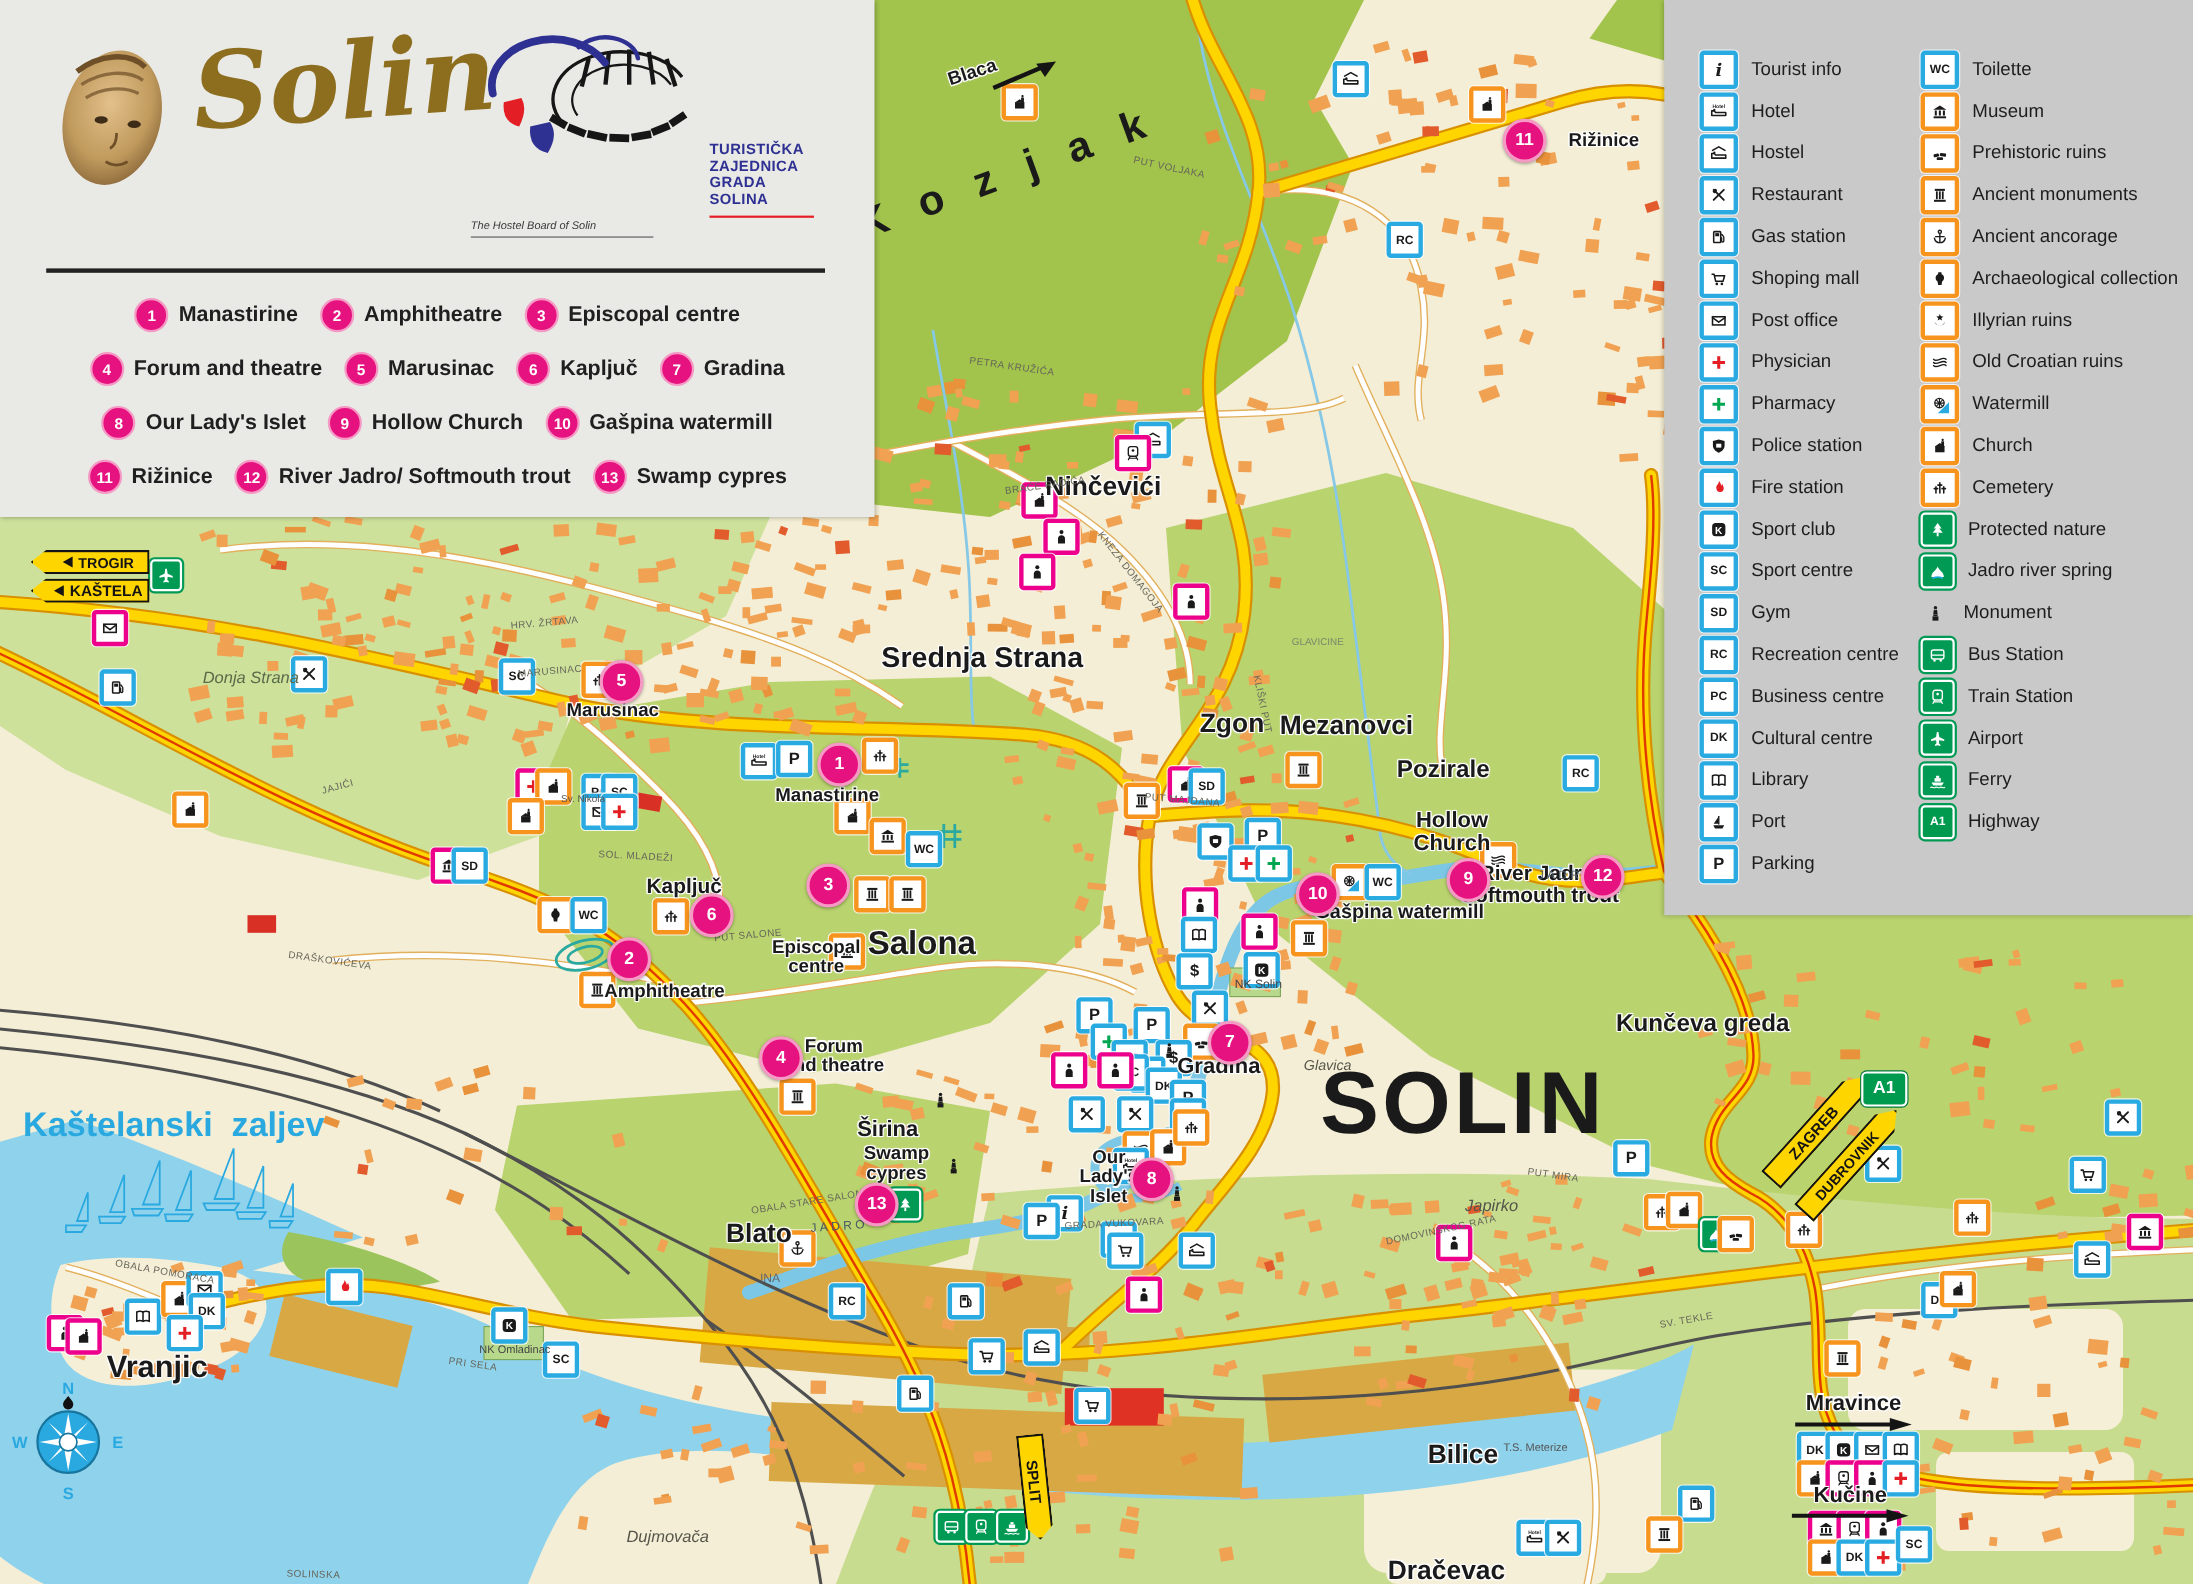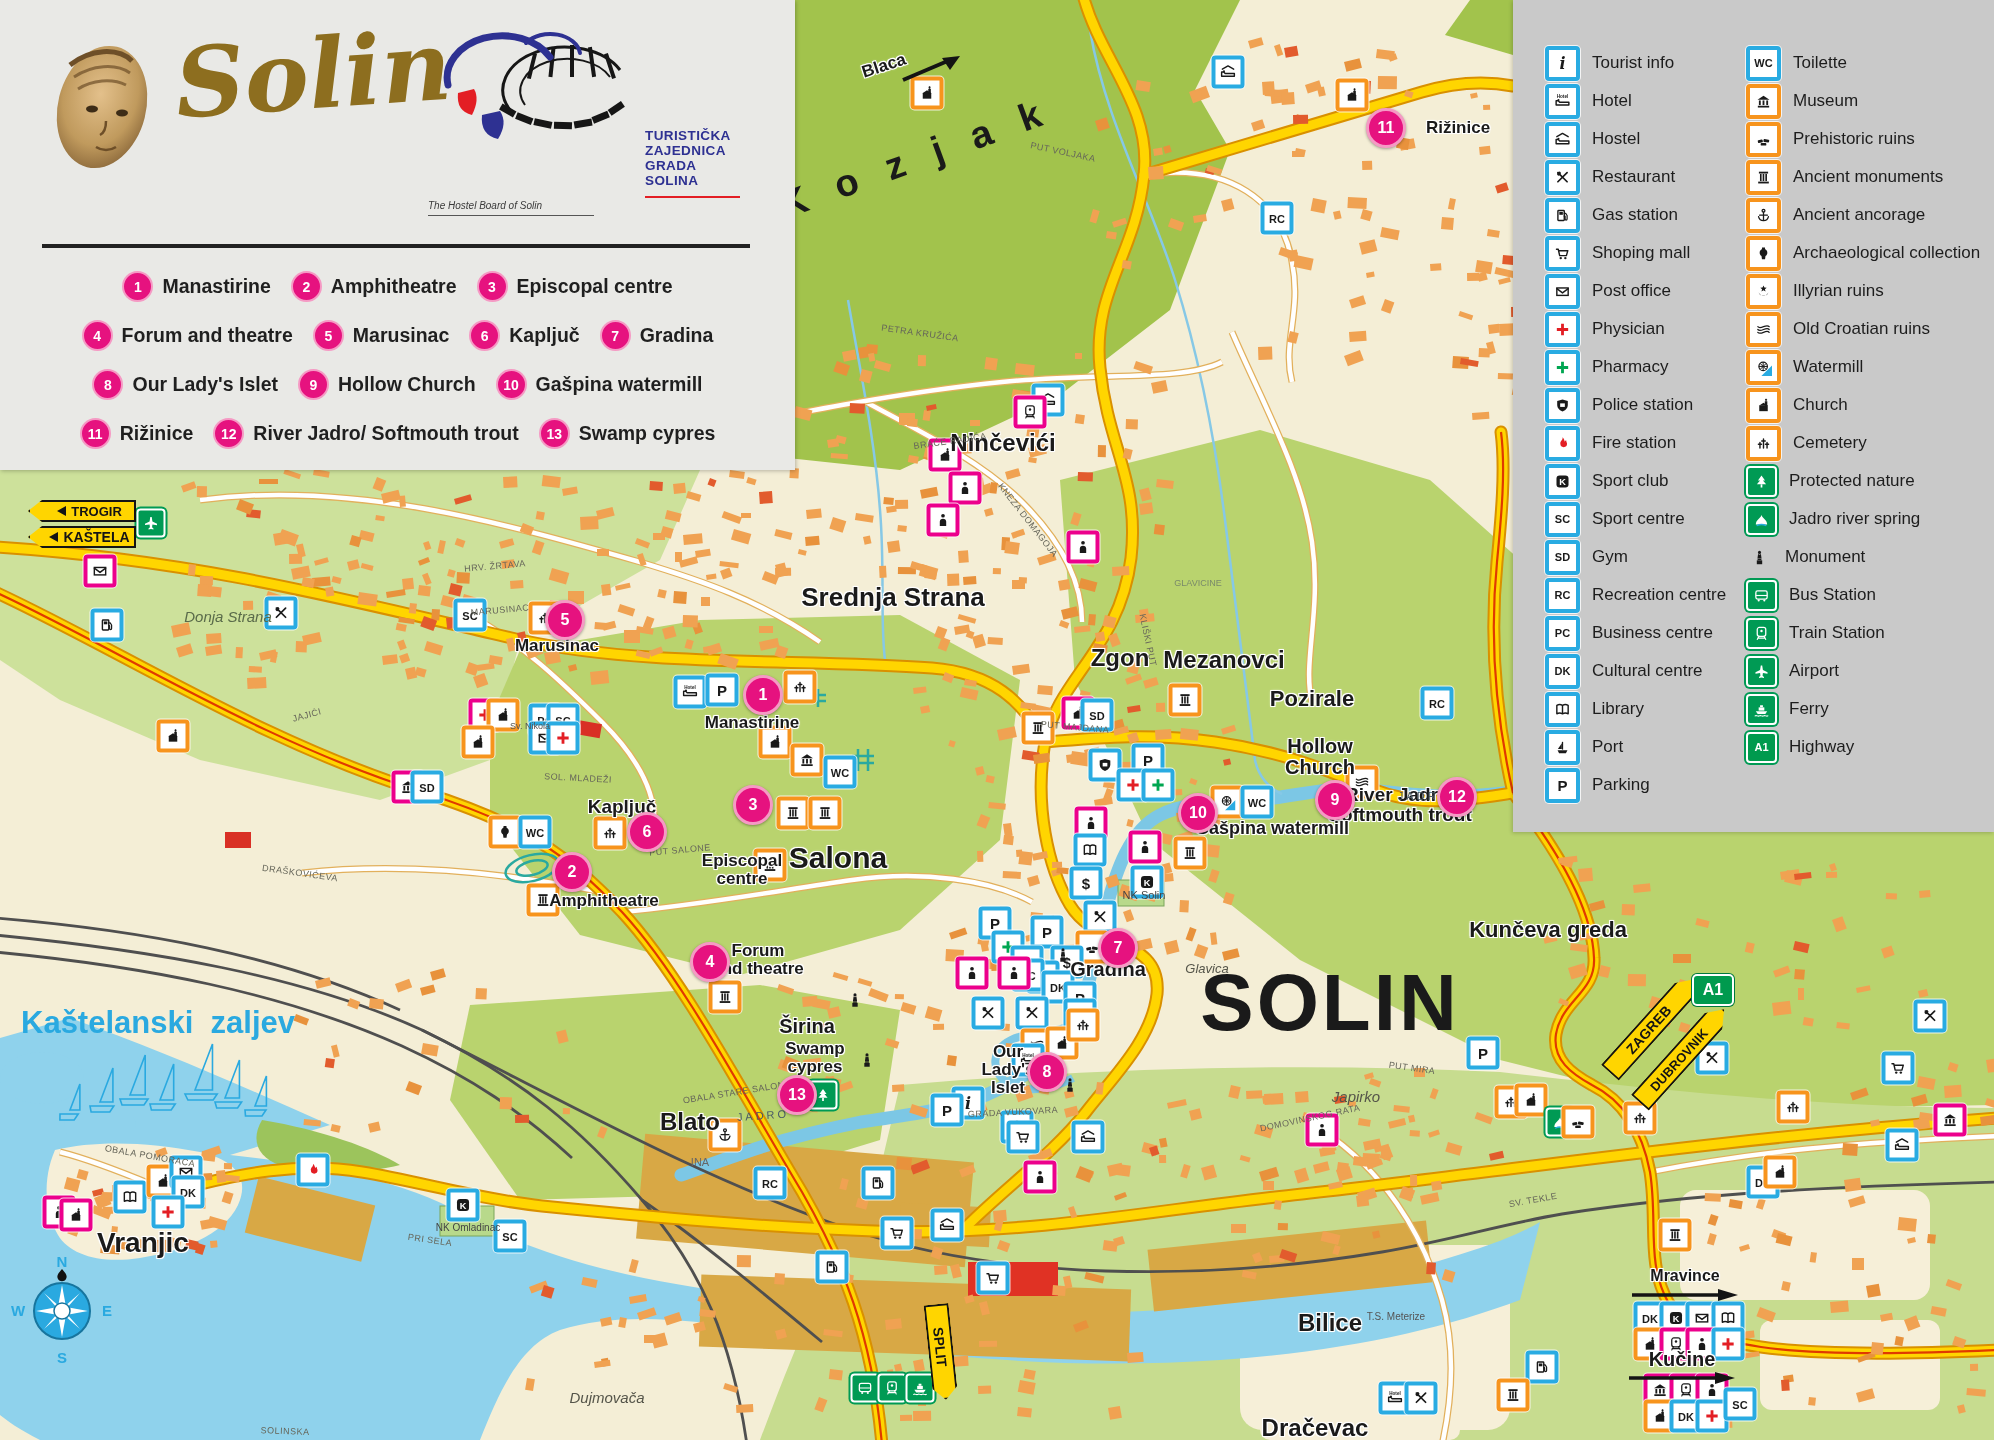--- a/index.html
+++ b/index.html
@@ -1806,21 +1806,21 @@
       <div class="ml" style="left: 1224px; top: 660px; font-size: 24px; transform: translate(-50%, -50%);">Mezanovci</div>
       <div class="ml" style="left: 1312px; top: 699px; font-size: 22px; transform: translate(-50%, -50%);">Pozirale</div>
       <div class="ml nohalo" style="left: 1330px; top: 1003px; font-size: 80px; color: rgb(26, 26, 26); letter-spacing: 3px; transform: translate(-50%, -50%);">SOLIN</div>
       <div class="ml" style="left: 1548px; top: 930px; font-size: 22px; transform: translate(-50%, -50%);">Kunčeva greda</div>
       <div class="ml nohalo" style="left: 158px; top: 1023px; font-size: 31px; color: rgb(42, 169, 224); transform: translate(-50%, -50%);">Kaštelanski  zaljev</div>
       <div class="ml" style="left: 143px; top: 1243px; font-size: 28px; transform: translate(-50%, -50%);">Vranjic</div>
       <div class="ml" style="left: 690px; top: 1122px; font-size: 24px; transform: translate(-50%, -50%);">Blato</div>
       <div class="ml" style="left: 807px; top: 1027px; font-size: 20px; transform: translate(-50%, -50%);">Širina</div>
       <div class="ml" style="left: 1330px; top: 1323px; font-size: 24px; transform: translate(-50%, -50%);">Bilice</div>
       <div class="ml" style="left: 1315px; top: 1428px; font-size: 24px; transform: translate(-50%, -50%);">Dračevac</div>
-      <div class="ml" style="left: 1685px; top: 1276px; font-size: 16px; transform: translate(-50%, -50%);">Mravince</div>
+      <div class="ml" style="left: 1685px; top: 1276px; font-size: 20px; transform: translate(-50%, -50%);">Mravince</div>
       <div class="ml" style="left: 1682px; top: 1360px; font-size: 20px; transform: translate(-50%, -50%);">Kučine</div>
       <div class="ml" style="left: 838px; top: 858px; font-size: 30px; transform: translate(-50%, -50%);">Salona</div>
       <div class="ml" style="left: 1320px; top: 757px; font-size: 20px; transform: translate(-50%, -50%);">Hollow
 Church</div>
       <div class="ml" style="left: 1400px; top: 805px; font-size: 19px; transform: translate(-50%, -50%);">River Jadro/
 Softmouth trout</div>
       <div class="ml" style="left: 1272px; top: 829px; font-size: 18px; transform: translate(-50%, -50%);">Gašpina watermill</div>
       <div class="ml" style="left: 1108px; top: 970px; font-size: 20px; transform: translate(-50%, -50%);">Gradina</div>
       <div class="ml" style="left: 752px; top: 723px; font-size: 17px; transform: translate(-50%, -50%);">Manastirine</div>
       <div class="ml" style="left: 742px; top: 838px; font-size: 17px; transform: translate(-50%, -50%); margin-top: 32px;">Episcopal

